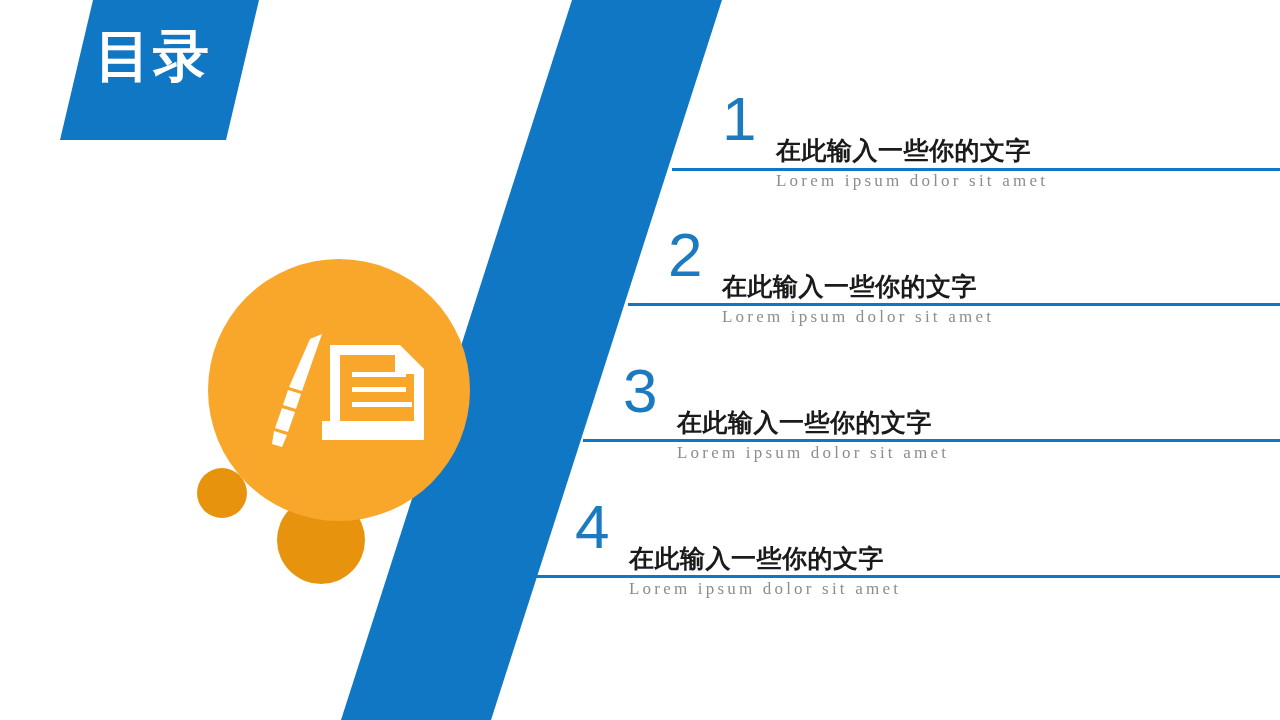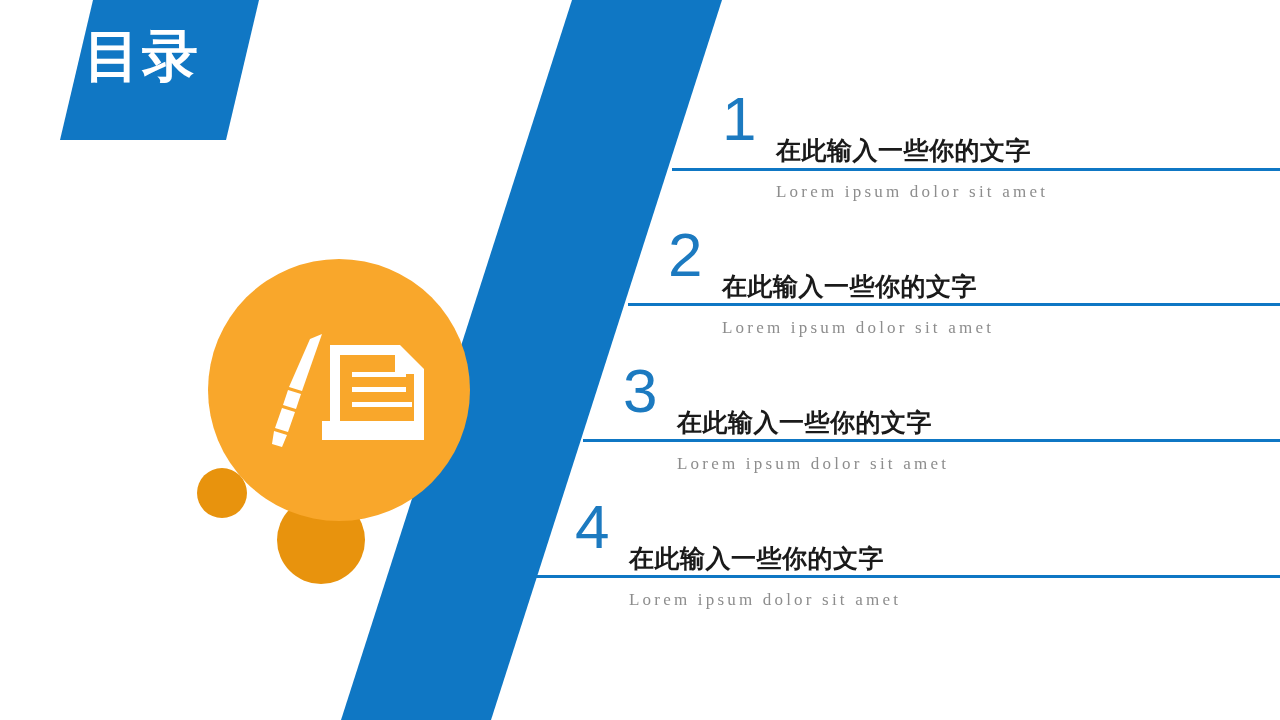--- a/index.html
+++ b/index.html
@@ -31,21 +31,21 @@
 
   
   #title-block {
     position: absolute;
     left: 0; top: 0;
     width: 360px;
     height: 140px;
   }
   #title-text {
     position: absolute;
-    left: 84px;
+    left: 95px;
     top: 28px;
     color: #ffffff;
     font-size: 56px;
     font-weight: bold;
     letter-spacing: 2px;
     line-height: 1;
     white-space: nowrap;
     font-family: "DejaVu Sans", "Liberation Sans", sans-serif;
   }
 
@@ -73,21 +73,21 @@
     font-size: 25px;
     font-weight: bold;
     color: #1a1a1a;
     line-height: 1.18;
     white-space: nowrap;
     letter-spacing: 0.5px;
     font-family: "DejaVu Sans", "Liberation Sans", sans-serif;
     margin-top: 44px;
   }
   .item-sub {
-    margin-top: 16px;
+    margin-top: 5px;
     font-size: 17px;
     color: #8d8d8d;
     letter-spacing: 3.2px;
     white-space: nowrap;
     font-family: "Liberation Serif", "DejaVu Serif", serif;
   }
   .item-rule {
     position: absolute;
     height: 3px;
     background: #0F77C4;

